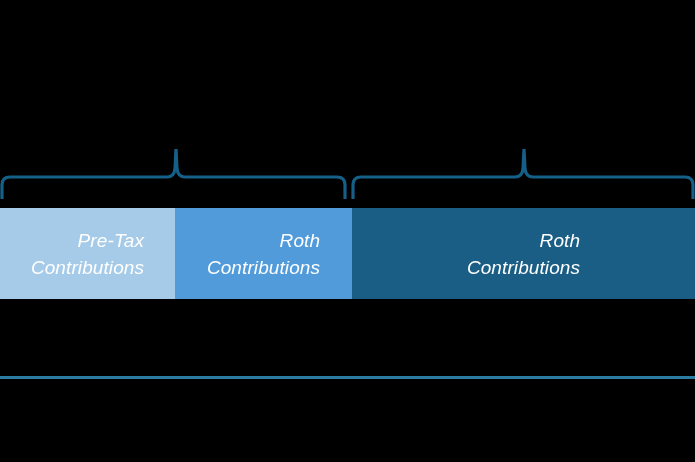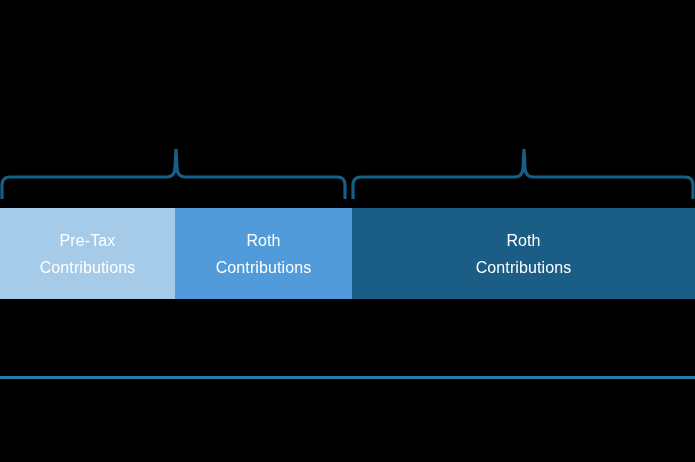--- a/index.html
+++ b/index.html
@@ -37,27 +37,28 @@
     top: 208px;
     width: 695px;
     height: 91px;
     display: flex;
     align-items: stretch;
   }
   .segment {
     display: flex;
     align-items: center;
     justify-content: center;
-    text-align: center;
+    text-align: right;
     color: #ffffff;
-    font-size: 16px;
+    font-size: 19px;
     line-height: 27px;
     letter-spacing: 0.1px;
     box-sizing: border-box;
     white-space: pre-line;
+    font-style: italic;
   }
   .seg-pretax   { width: 175px; background: #a6cbe8; }
   .seg-roth-mid { width: 177px; background: #519bdb; }
   .seg-roth-dark{ width: 343px; background: #1b5e85; }
 
   
   .baseline {
     position: absolute;
     left: 0;
     top: 376px;

